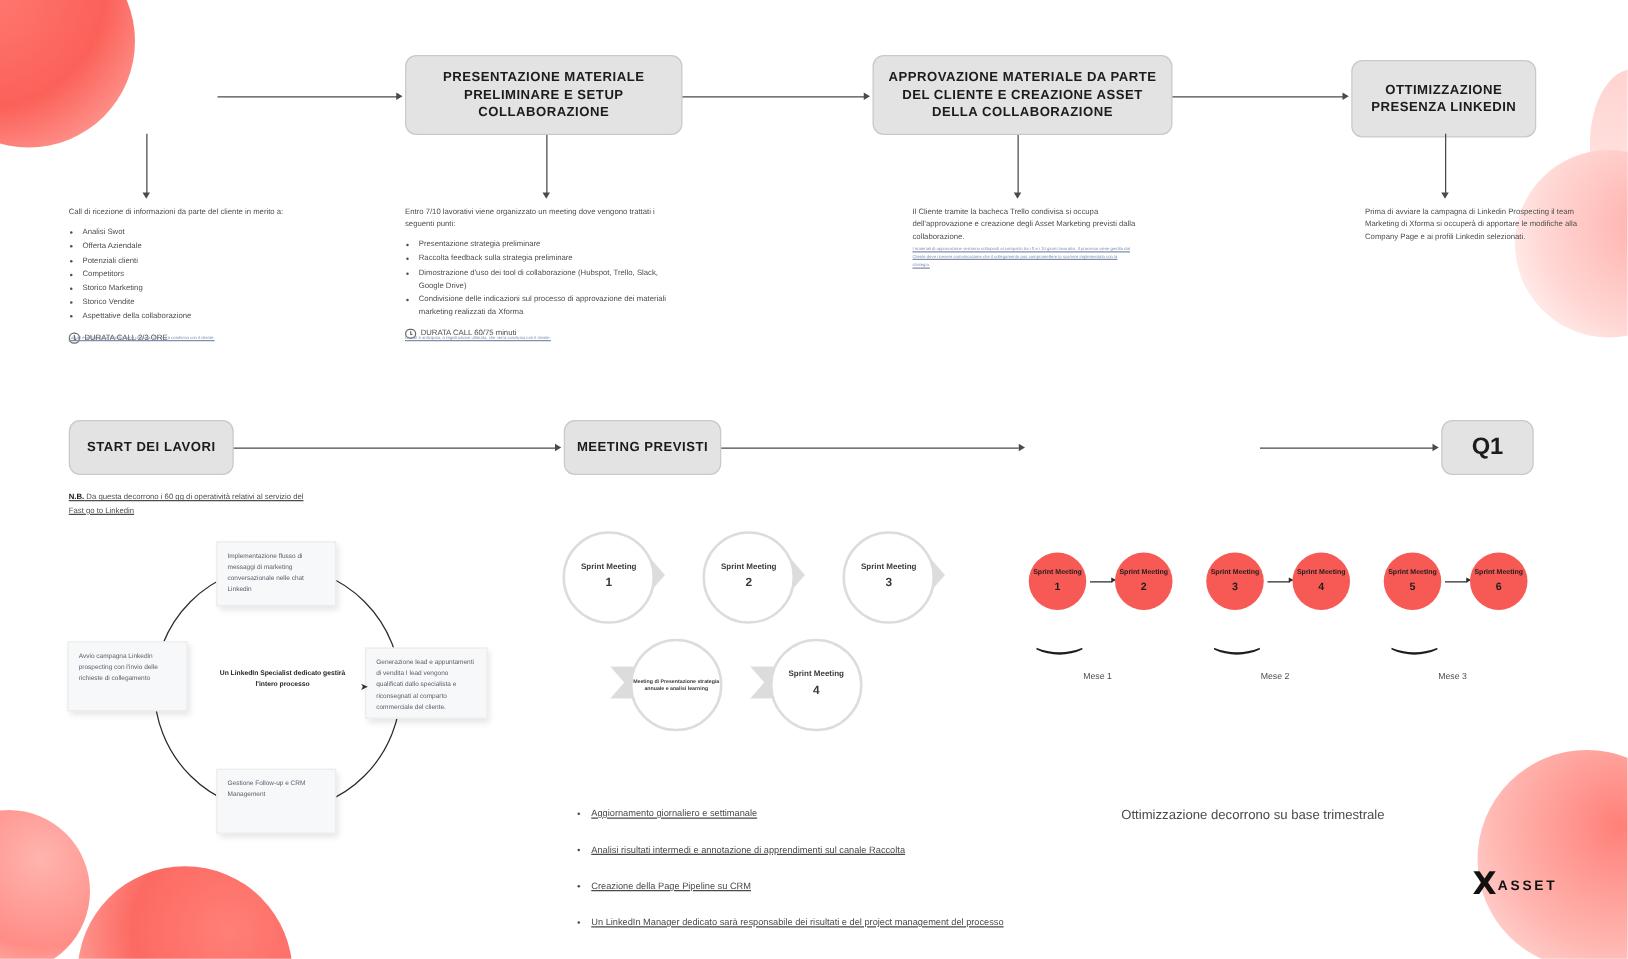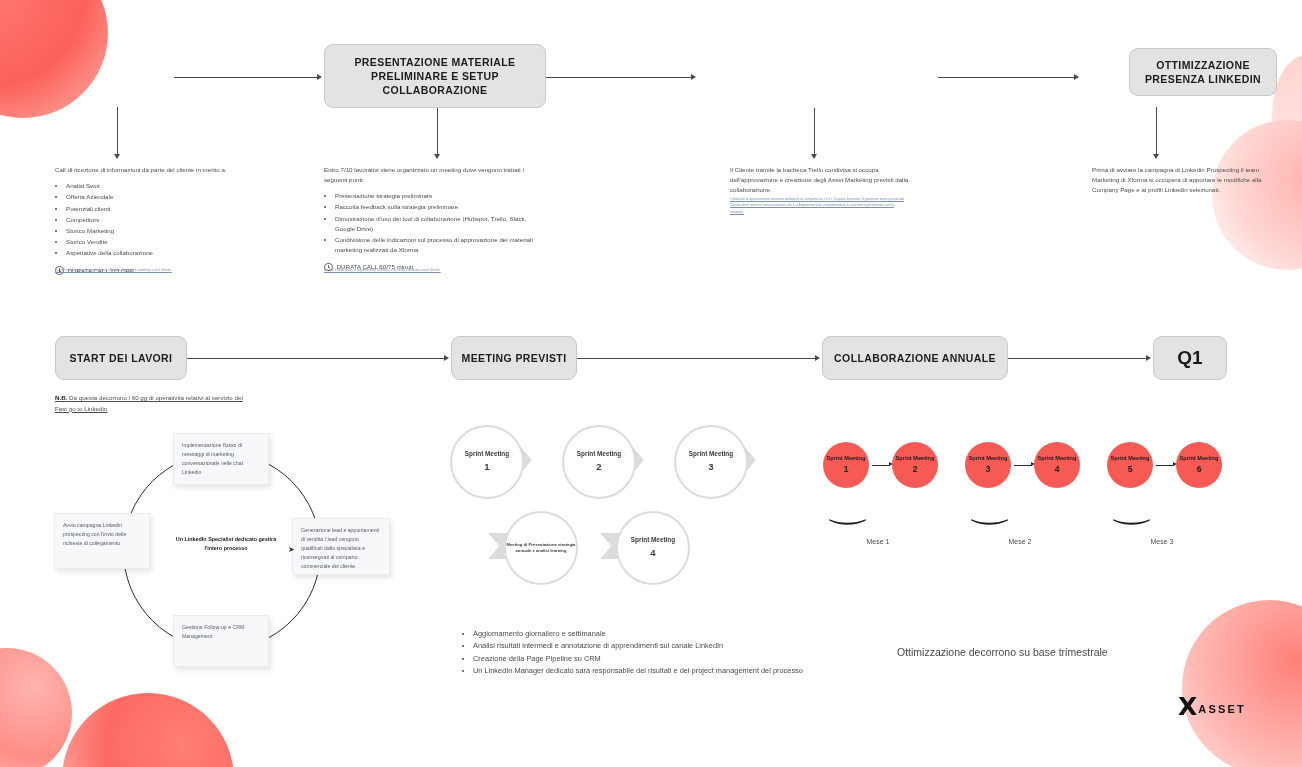--- a/index.html
+++ b/index.html
@@ -105,21 +105,21 @@
   .rarrowhead{position:absolute;width:0;height:0;
     border-top:2.6px solid transparent;border-bottom:2.6px solid transparent;
     border-left:4.2px solid #2b2b2b;}
   .brace{position:absolute;font-size:26px;color:#1d1d1d;
     font-family:"DejaVu Sans", sans-serif;transform:scaleX(1.5);}
   .mese{position:absolute;font-size:7px;color:#4d4d4d;text-align:center;width:60px;}
 
   
   .botlist{position:absolute;left:462px;top:628px;font-size:7.4px;line-height:1.62;color:#4a4a4a;}
   .botlist ul{margin:0;padding-left:11px;}
-  .botlist li{margin:0 0 .5px 0;}
+  .botlist li{margin:17px 0 .5px 0;text-decoration:underline;}
 
   .tristrat{position:absolute;left:897px;top:646px;font-size:10.5px;color:#4a4a4a;}
 
   
   .logo{position:absolute;left:1178px;top:696px;display:flex;align-items:flex-end;gap:2px;}
   .logo .mark{font-size:25px;font-weight:bold;color:#111;line-height:.85;
     font-family:"DejaVu Sans", sans-serif;letter-spacing:-1px;}
   .logo .wordmark{font-size:11px;font-weight:bold;color:#111;letter-spacing:2.2px;
     padding-bottom:2px;}
 </style>
@@ -131,22 +131,23 @@
   <div class="blob" id="blob-tl"></div>
   <div class="blob" id="blob-r1"></div>
   <div class="blob" id="blob-r2"></div>
   <div class="blob" id="blob-br1"></div>
   <div class="blob" id="blob-bl1"></div>
   <div class="blob" id="blob-bl2"></div>
 
 
   <div class="flowbox t1" style="left:324px;top:44px;width:222px;height:64px;">PRESENTAZIONE MATERIALE PRELIMINARE E SETUP COLLABORAZIONE</div>
 
-
-  <div class="flowbox t1" style="left:1129px;top:48px;width:148px;height:48px;">OTTIMIZZAZIONE PRESENZA LINKEDIN</div>
+  <div class="flowbox t1" style="left:698px;top:44px;width:240px;height:64px;">APPROVAZIONE MATERIALE DA PARTE DEL CLIENTE E CREAZIONE ASSET DELLA COLLABORAZIONE</div>
+
+  <div class="flowbox t1" style="left:1081px;top:48px;width:148px;height:62px;">OTTIMIZZAZIONE PRESENZA LINKEDIN</div>
 
   <div class="hline" style="left:174px;top:77px;width:144px;"></div>
   <div class="arrowhead" style="left:317px;top:73.8px;"></div>
 
   <div class="hline" style="left:546px;top:77px;width:146px;"></div>
   <div class="arrowhead" style="left:691px;top:73.8px;"></div>
 
   <div class="hline" style="left:938px;top:77px;width:137px;"></div>
   <div class="arrowhead" style="left:1074px;top:73.8px;"></div>
 
@@ -201,21 +202,20 @@
   <div class="fineprint" style="left:730px;top:196px;width:178px;">I materiali di approvazione verranno sottoposti al comparto tra i 5 e i 10 giorni lavorativi. Il processo viene gestito dal Cliente deve ricevere comunicazione che il collegamento può compromettere lo scorrere implementato con la strategia.</div>
 
   <div class="desc" style="left:1092px;top:165px;width:172px;">
     <p>Prima di avviare la campagna di Linkedin Prospecting il team Marketing di Xforma si occuperà di apportare le modifiche alla Company Page e ai profili Linkedin selezionati.</p>
   </div>
 
   <div class="flowbox t1" style="left:55px;top:336px;width:132px;height:44px;">START DEI LAVORI</div>
 
   <div class="flowbox t1" style="left:451px;top:336px;width:126px;height:44px;">MEETING PREVISTI</div>
 
-  <div class="flowbox t1" style="left:822px;top:336px;width:186px;height:44px;">COLLABORAZIONE ANNUALE</div>
 
   <div class="flowbox big" style="left:1153px;top:336px;width:74px;height:44px;">Q1</div>
 
   <div class="hline" style="left:187px;top:358px;width:257px;"></div>
   <div class="arrowhead" style="left:444px;top:354.8px;"></div>
 
   <div class="hline" style="left:577px;top:358px;width:238px;"></div>
   <div class="arrowhead" style="left:815px;top:354.8px;"></div>
 
   <div class="hline" style="left:1008px;top:358px;width:139px;"></div>
@@ -317,21 +317,21 @@
       <span>Sprint Meeting</span>
       <span class="num">6</span>
     </div>
     <div class="brace" style="left:309px;top:68px;">⏝</div>
     <div class="mese" style="left:322px;top:113px;">Mese 3</div>
   </div>
 
   <div class="botlist">
     <ul>
       <li>Aggiornamento giornaliero e settimanale</li>
-      <li>Analisi risultati intermedi e annotazione di apprendimenti sul canale LinkedIn</li>
+      <li>Analisi risultati intermedi e annotazione di apprendimenti sul canale Raccolta</li>
       <li>Creazione della Page Pipeline su CRM</li>
       <li>Un LinkedIn Manager dedicato sarà responsabile dei risultati e del project management del processo</li>
     </ul>
   </div>
 
   <div class="tristrat">Ottimizzazione decorrono su base trimestrale</div>
 
   <div class="logo">
     <span class="mark">X</span>
     <span class="wordmark">ASSET</span>

